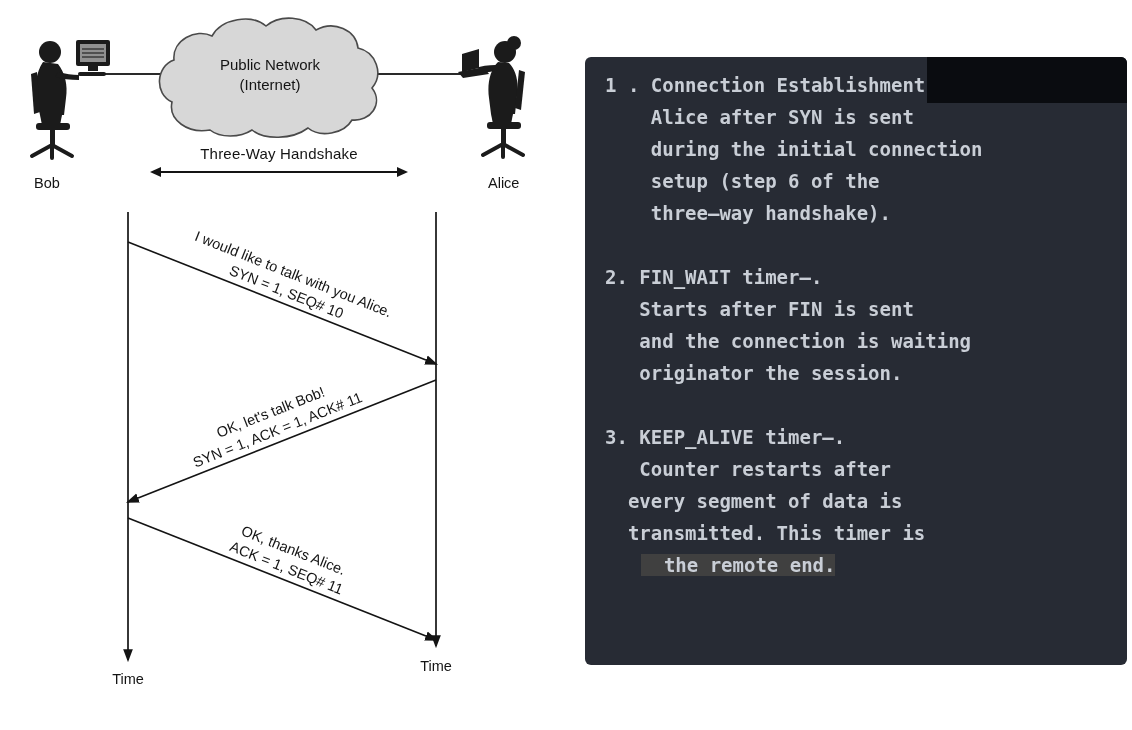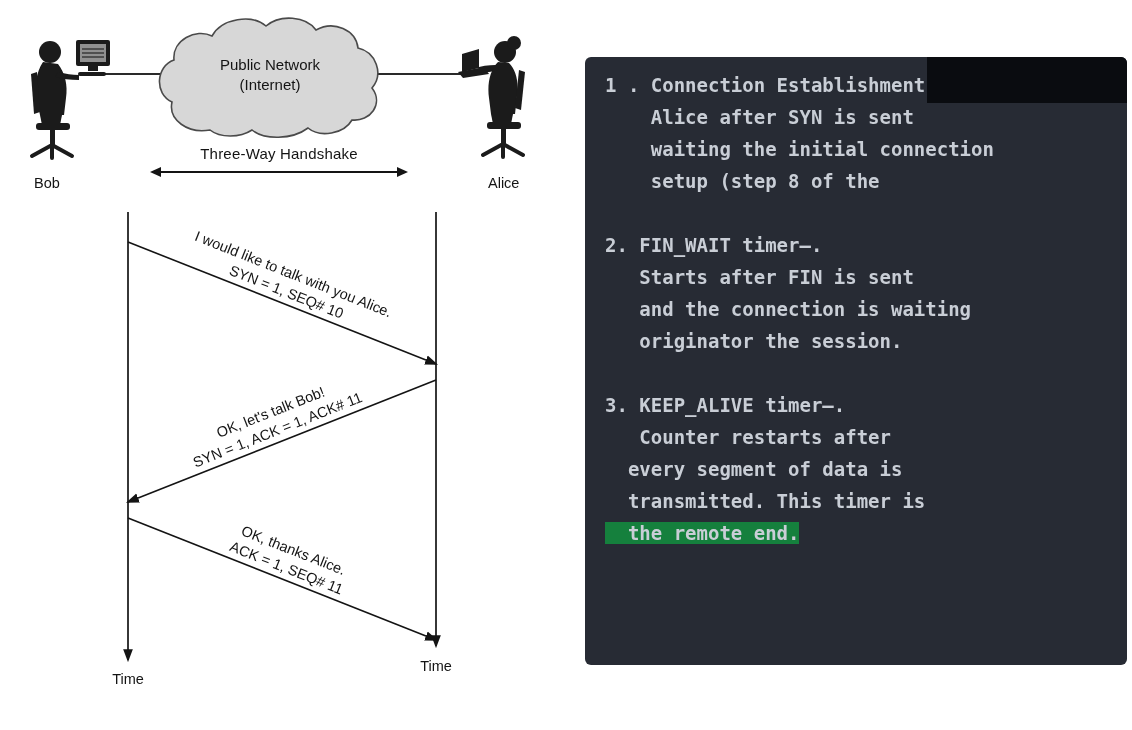--- a/index.html
+++ b/index.html
@@ -23,21 +23,21 @@
   .notes-panel {
     position:absolute; left:585px; top:57px; width:542px; height:608px;
     background:#272b34; border-radius:6px; box-sizing:border-box;
     padding:12px 0 0 20px; overflow:hidden;
     font-family:"DejaVu Sans Mono", monospace;
     font-size:19px; color:#c9ced6;
   }
   .term-line { white-space:pre; height:32px; line-height:32px; }
   .term-line span { white-space:pre;font-weight:bold; }
   .hl-dark { background:#0a0c10; }
-  .hl-light { background:#15803d; }
+  .hl-light { background:#404040;margin-left:36px; }
   .sel-strip {
     position:absolute; top:0; right:0; width:200px; height:46px;
     background:#0a0c10;
   }
 </style>
 </head>
 <body>
 
 <div class="canvas">
 
@@ -123,22 +123,23 @@
       <text class="label-text" x="128" y="672" text-anchor="middle">Time</text>
       <text class="label-text" x="436" y="659" text-anchor="middle">Time</text>
     </svg>
   </div>
 
   <div class="notes-panel">
     <div class="sel-strip"></div>
 
     <div class="term-line"><span>1 . Connection Establishment </span><span class="hl-dark">timer—.</span></div>
     <div class="term-line"><span>    Alice after SYN is sent</span></div>
-    <div class="term-line"><span>    waiting the initial connection</span></div>
-    <div class="term-line"><span>    setup (step 8 of the</span></div>
+    <div class="term-line"><span>    during the initial connection</span></div>
+    <div class="term-line"><span>    setup (step 6 of the</span></div>
+    <div class="term-line"><span>    three—way handshake).</span></div>
     <div class="term-line"><span></span></div>
     <div class="term-line"><span>2. FIN_WAIT timer—.</span></div>
     <div class="term-line"><span>   Starts after FIN is sent</span></div>
     <div class="term-line"><span>   and the connection is waiting</span></div>
     <div class="term-line"><span>   originator the session.</span></div>
     <div class="term-line"><span></span></div>
     <div class="term-line"><span>3. KEEP_ALIVE timer—.</span></div>
     <div class="term-line"><span>   Counter restarts after</span></div>
     <div class="term-line"><span>  every segment of data is</span></div>
     <div class="term-line"><span>  transmitted. This timer is</span></div>

